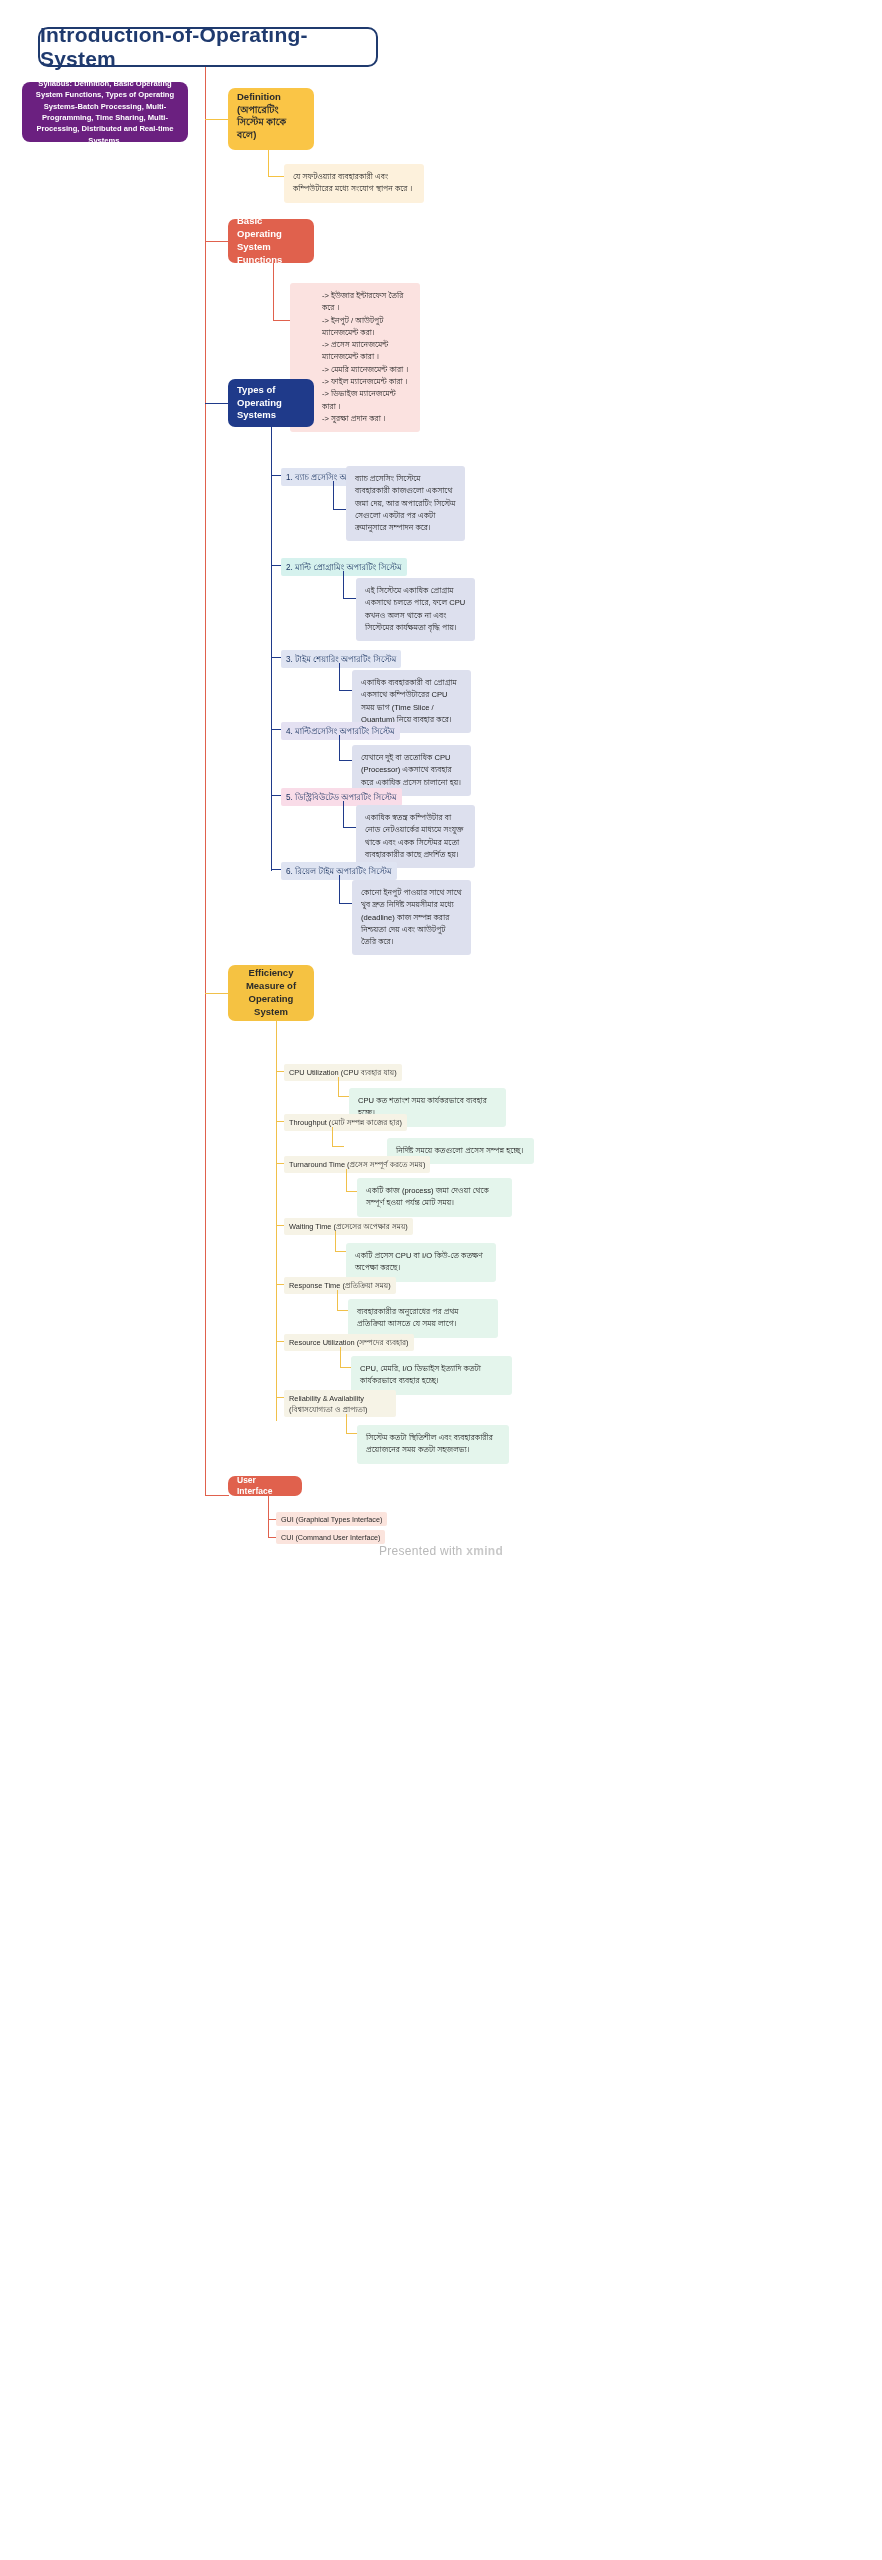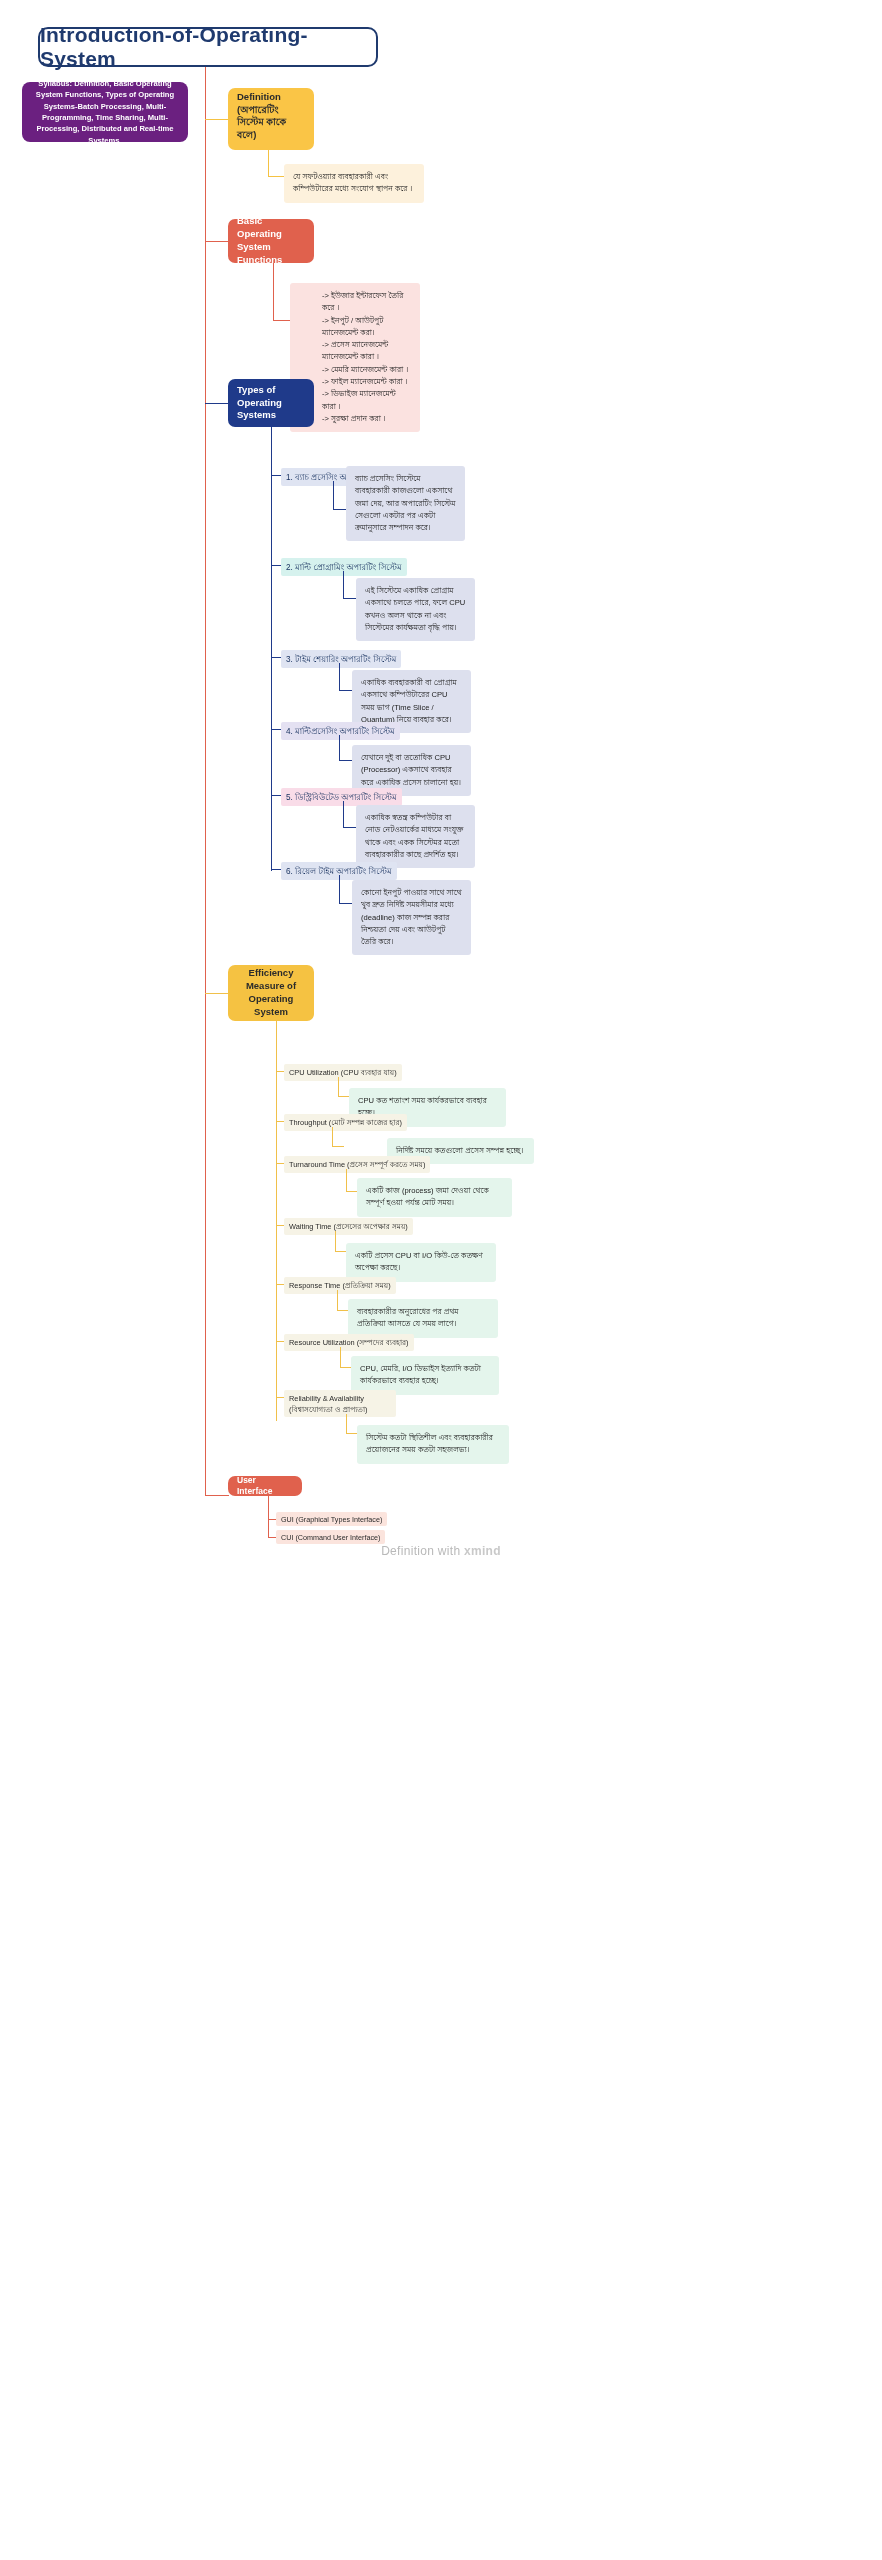--- a/index.html
+++ b/index.html
@@ -259,21 +259,21 @@
   <div class="ln v c-gold" style="left:337px; top:1290px; height:21px;"></div>
   <div class="ln h c-gold" style="left:337px; top:1310px; width:12px;"></div>
   <div class="node leaf leaf-mint" style="left:348px; top:1299px; width:150px;">
     <span>ব্যবহারকারীর অনুরোধের পর প্রথম প্রতিক্রিয়া আসতে যে সময় লাগে।</span>
   </div>
 
   <div class="ln h c-gold" style="left:276px; top:1341px; width:10px;"></div>
   <div class="eff-label" style="left:284px; top:1334px;">Resource Utilization (সম্পদের ব্যবহার)</div>
   <div class="ln v c-gold" style="left:340px; top:1347px; height:21px;"></div>
   <div class="ln h c-gold" style="left:340px; top:1367px; width:12px;"></div>
-  <div class="node leaf leaf-mint" style="left:351px; top:1356px; width:148px;">
+  <div class="node leaf leaf-mint" style="left:351px; top:1356px; width:161px;">
     <span>CPU, মেমরি, I/O ডিভাইস ইত্যাদি কতটা কার্যকরভাবে ব্যবহার হচ্ছে।</span>
   </div>
 
   <div class="ln h c-gold" style="left:276px; top:1397px; width:10px;"></div>
   <div class="eff-label" style="left:284px; top:1390px; white-space:normal; width:112px; line-height:1.5;">
     <span>Reliability &amp; Availability (বিশ্বাসযোগ্যতা ও প্রাপ্যতা)</span>
   </div>
   <div class="ln v c-gold" style="left:346px; top:1414px; height:20px;"></div>
   <div class="ln h c-gold" style="left:346px; top:1433px; width:12px;"></div>
   <div class="node leaf leaf-mint" style="left:357px; top:1425px; width:152px;">
@@ -287,17 +287,17 @@
 
   <div class="ln v c-red" style="left:268px; top:1496px; height:42px;"></div>
 
   <div class="ln h c-red" style="left:268px; top:1519px; width:10px;"></div>
   <div class="ui-label" style="left:276px; top:1512px;">GUI (Graphical Types Interface)</div>
 
   <div class="ln h c-red" style="left:268px; top:1537px; width:10px;"></div>
   <div class="ui-label" style="left:276px; top:1530px;">CUI (Command User Interface)</div>
 
   <div class="footer" style="top:1544px;">
-    <span>Definition with</span>
+    <span>Presented with</span>
     <b>xmind</b>
   </div>
 
 </div>
 
 </body></html>

